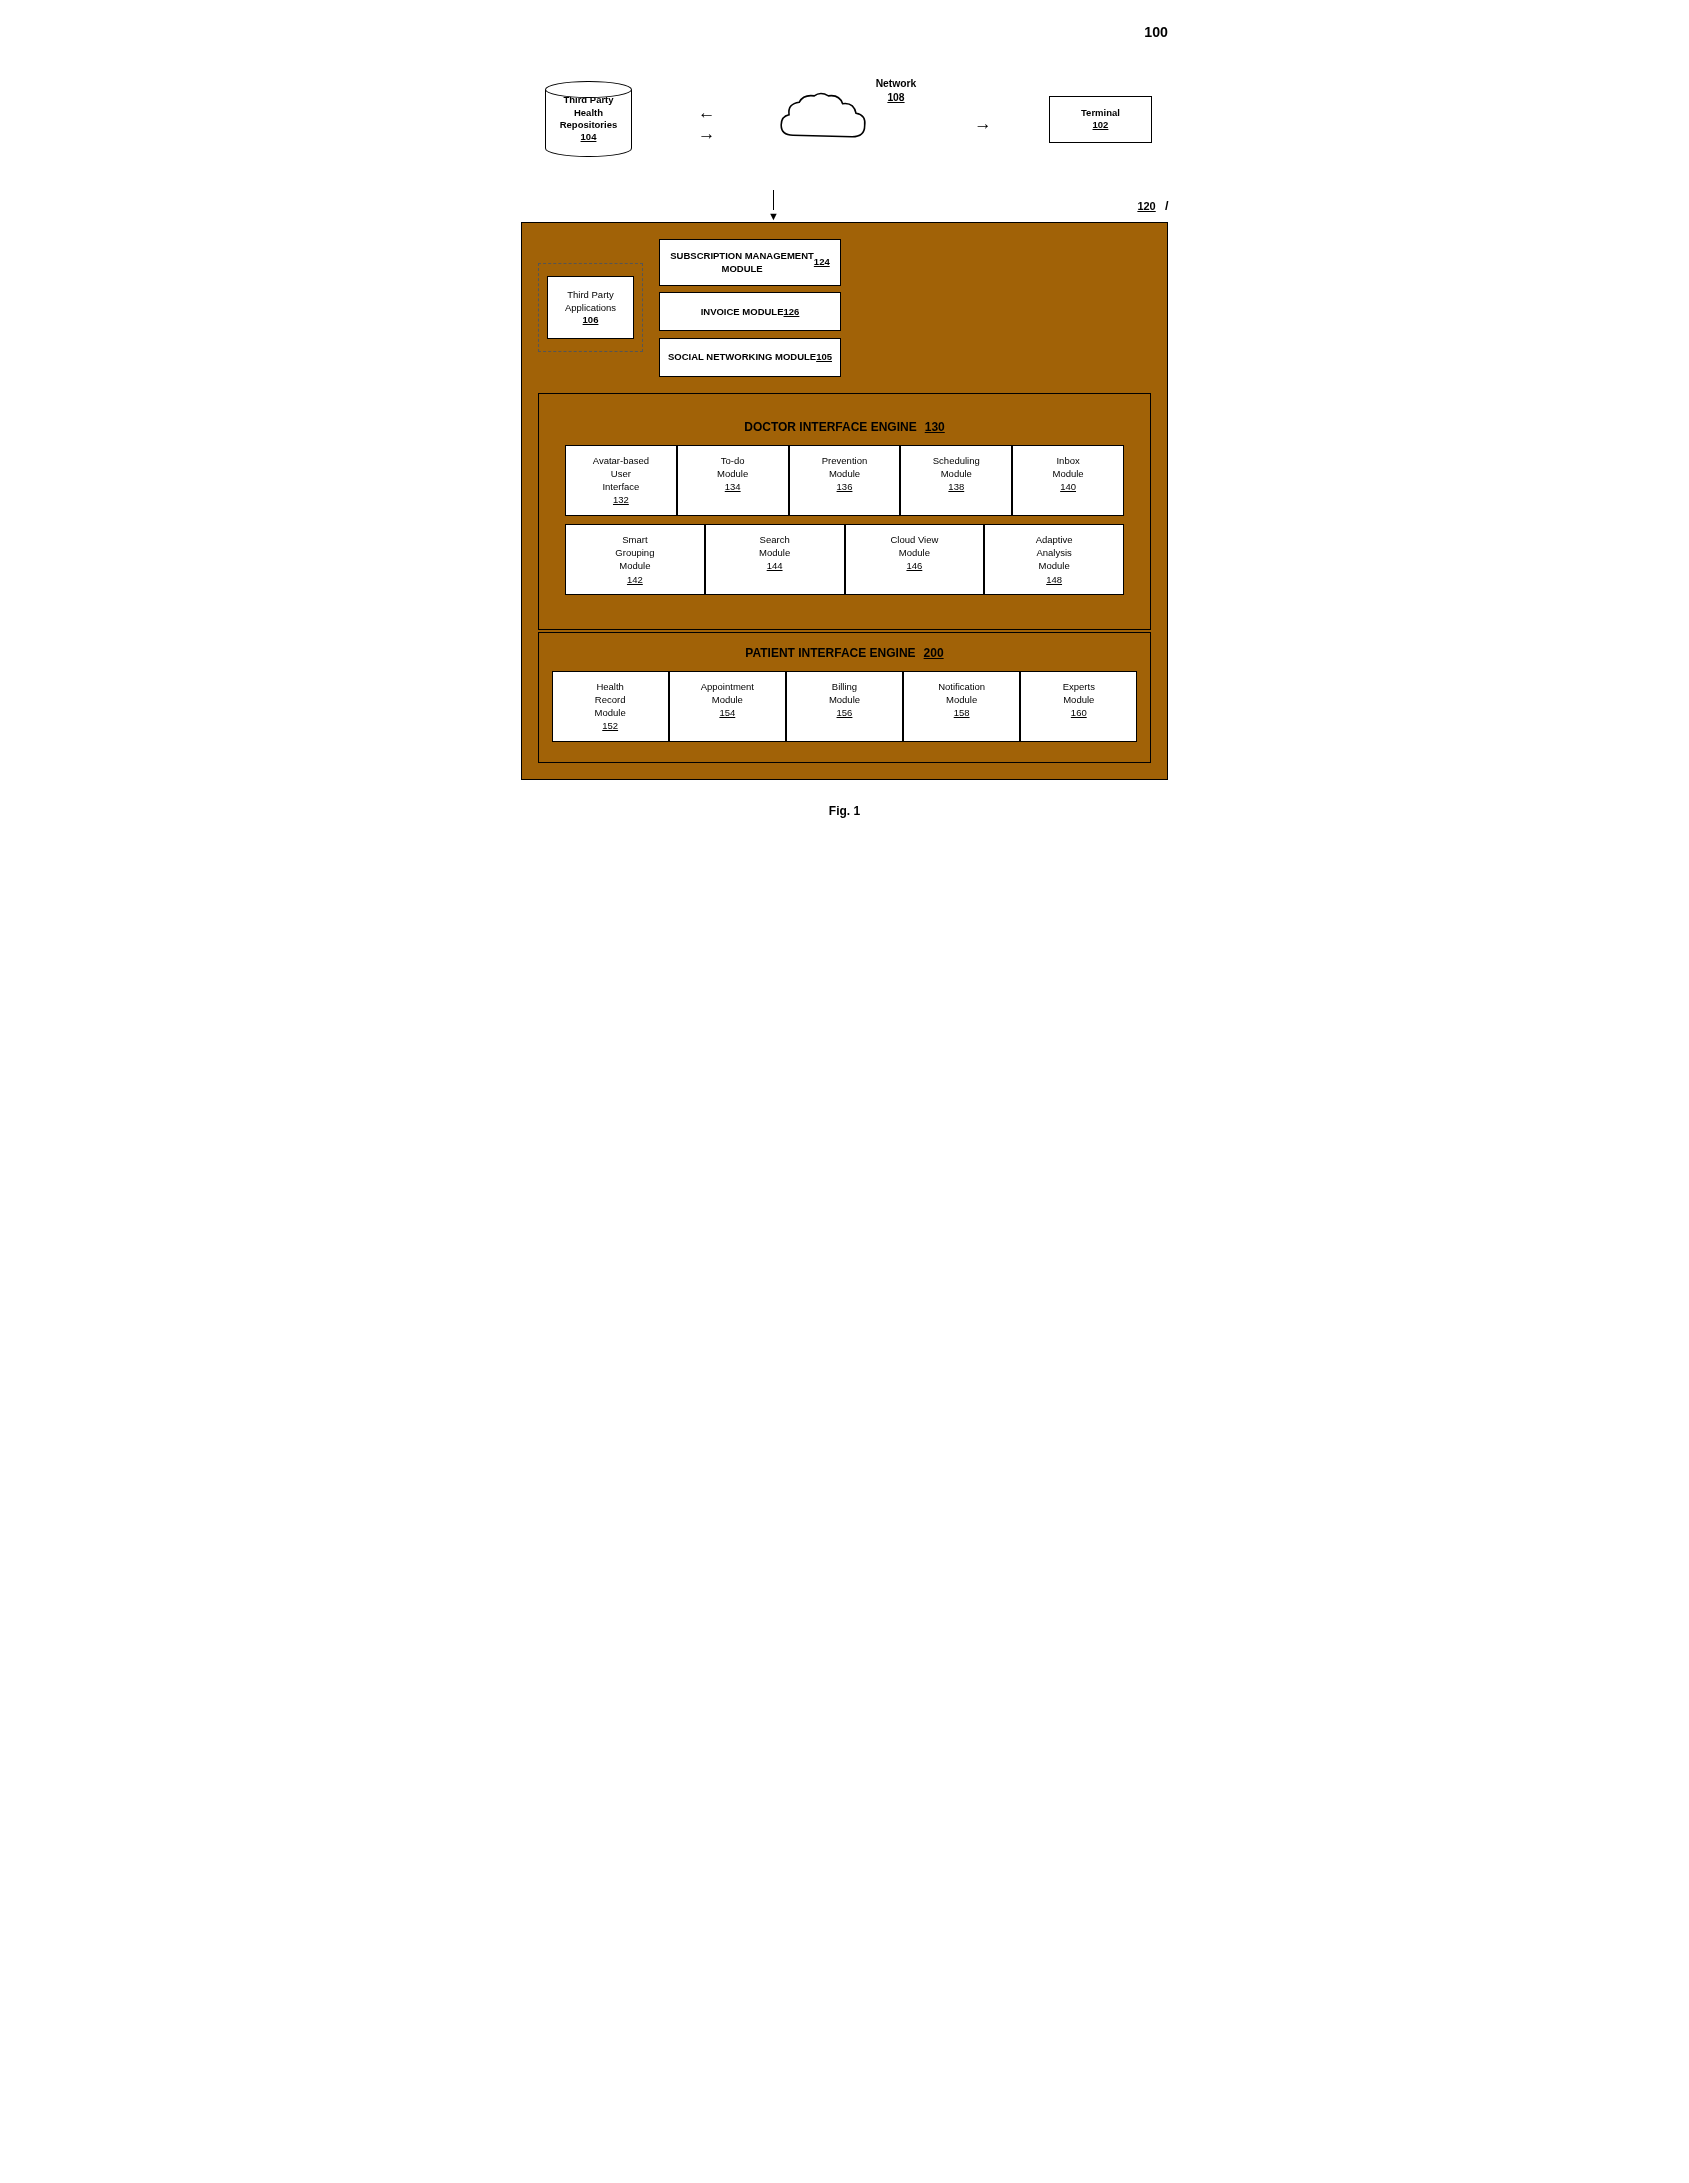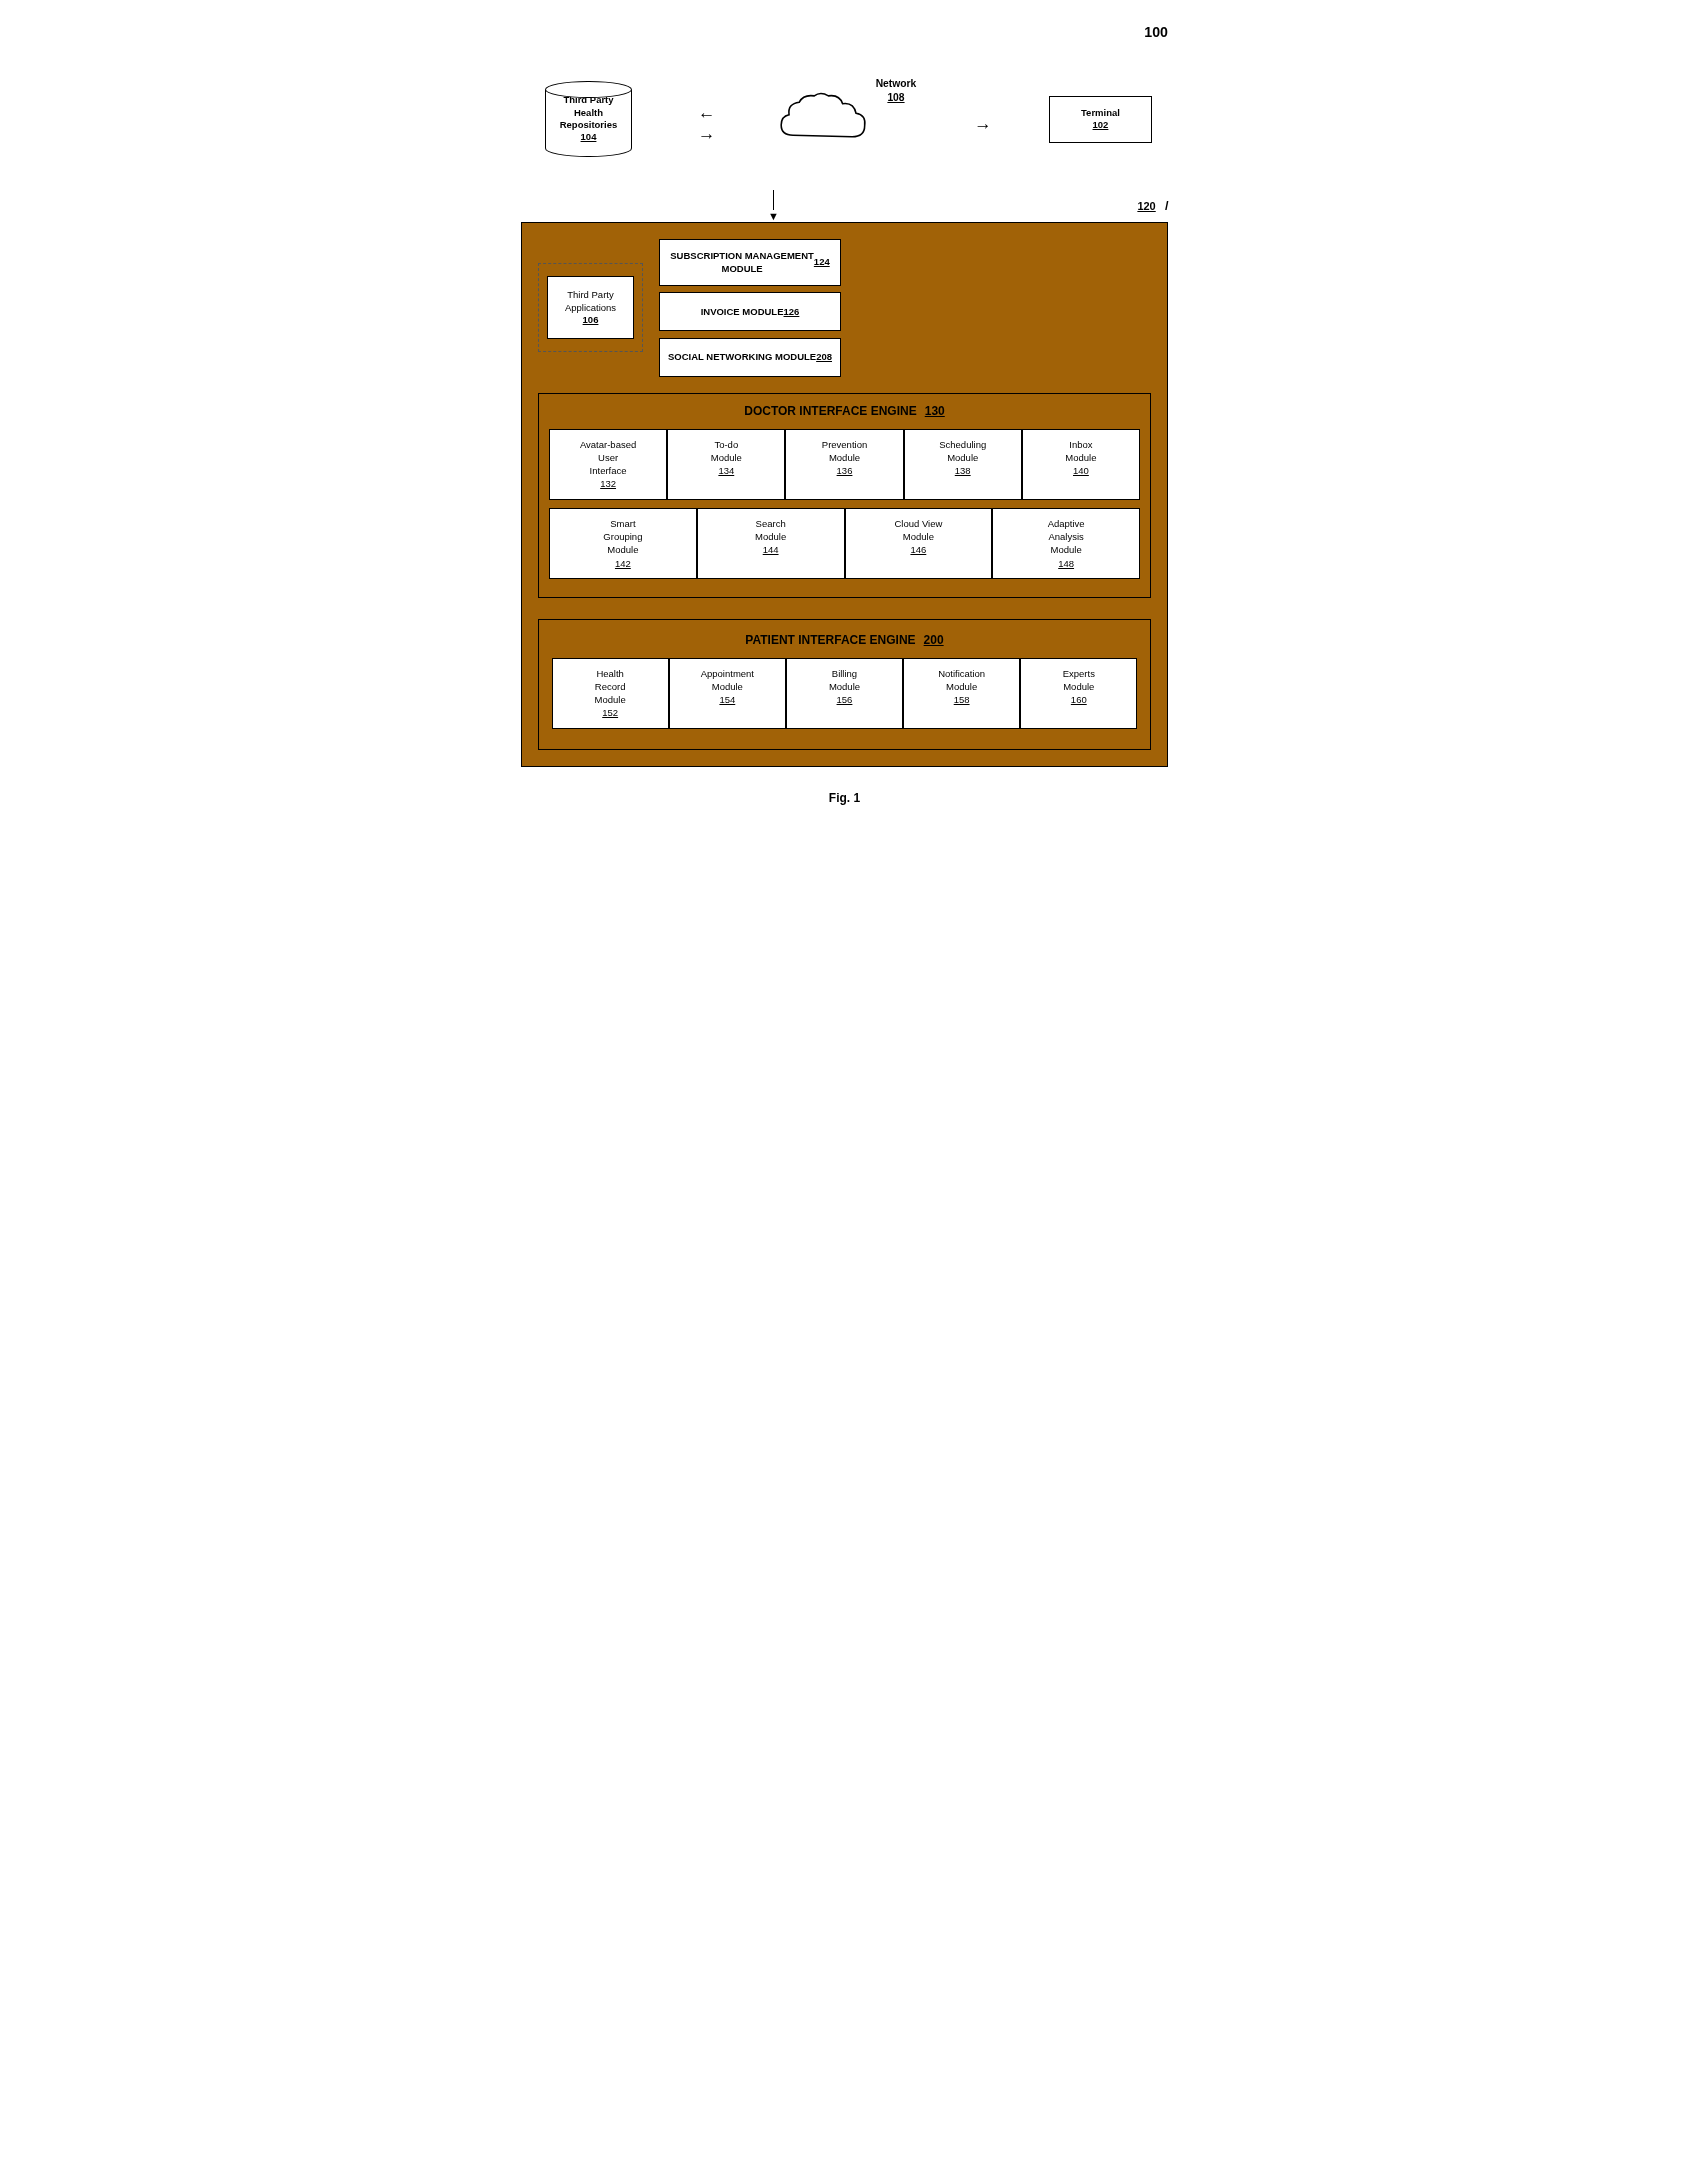--- a/index.html
+++ b/index.html
@@ -122,22 +122,22 @@
     
     .dashed-section {
       border: 1.6px dashed #555;
       padding: 12px 8px;
       margin-right: 8px;
     }
 
     
     .engine-box {
       border: 1.6px solid #000;
-      padding: 10px;
-      margin-bottom: 21px;
+      padding: 26px;
+      margin-bottom: 2px;
       position: relative;
     }
     .engine-title {
       text-align: center;
       font-size: 12px;
       font-weight: bold;
       margin-bottom: 11px;
     }
     .modules-row {
       display: flex;
@@ -236,21 +236,21 @@
 
 
     <div style="display:flex; flex-direction:column; gap:6.3px; min-width:182px;">
       <div class="box" style="width:100%; min-height:47px; font-size:9.5px;">
         SUBSCRIPTION MANAGEMENT<br>MODULE<br><span style="text-decoration:underline;">124</span>
       </div>
       <div class="box" style="width:100%; min-height:39px; font-size:9.5px;">
         INVOICE MODULE<br><span style="text-decoration:underline;">126</span>
       </div>
       <div class="box" style="width:100%; min-height:39px; font-size:9.5px;">
-        SOCIAL NETWORKING MODULE<br><span style="text-decoration:underline;">208</span>
+        SOCIAL NETWORKING MODULE<br><span style="text-decoration:underline;">105</span>
       </div>
     </div>
 
   </div>
 
   <div class="engine-box">
     <div class="engine-title">
       <span>DOCTOR INTERFACE ENGINE</span>
       <span style="text-decoration:underline; margin-left:4.7px;">130</span>
     </div>

